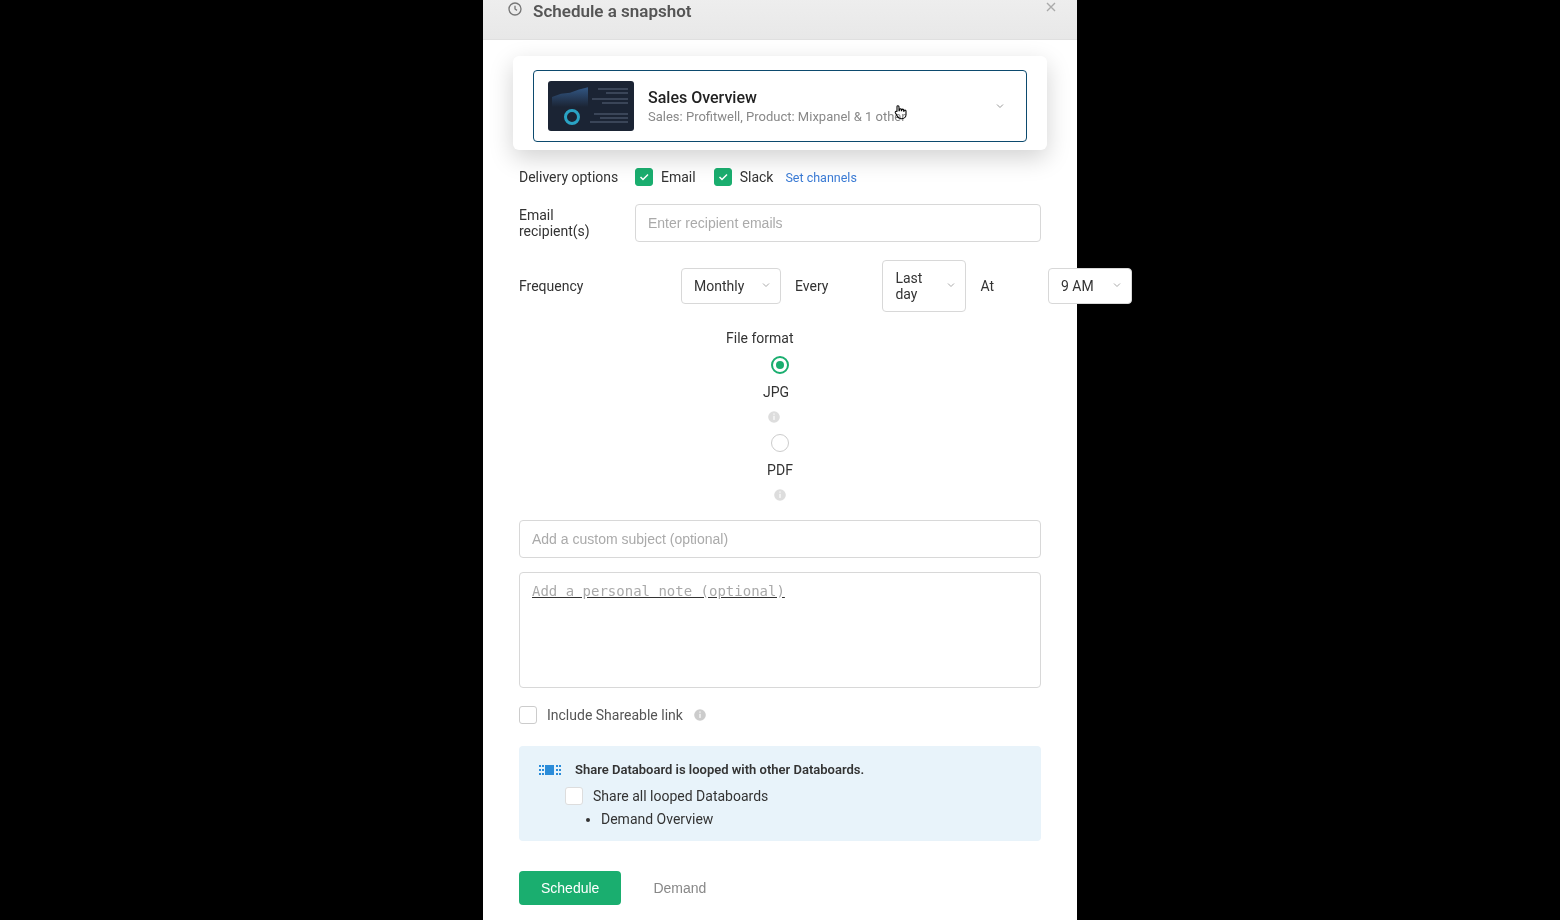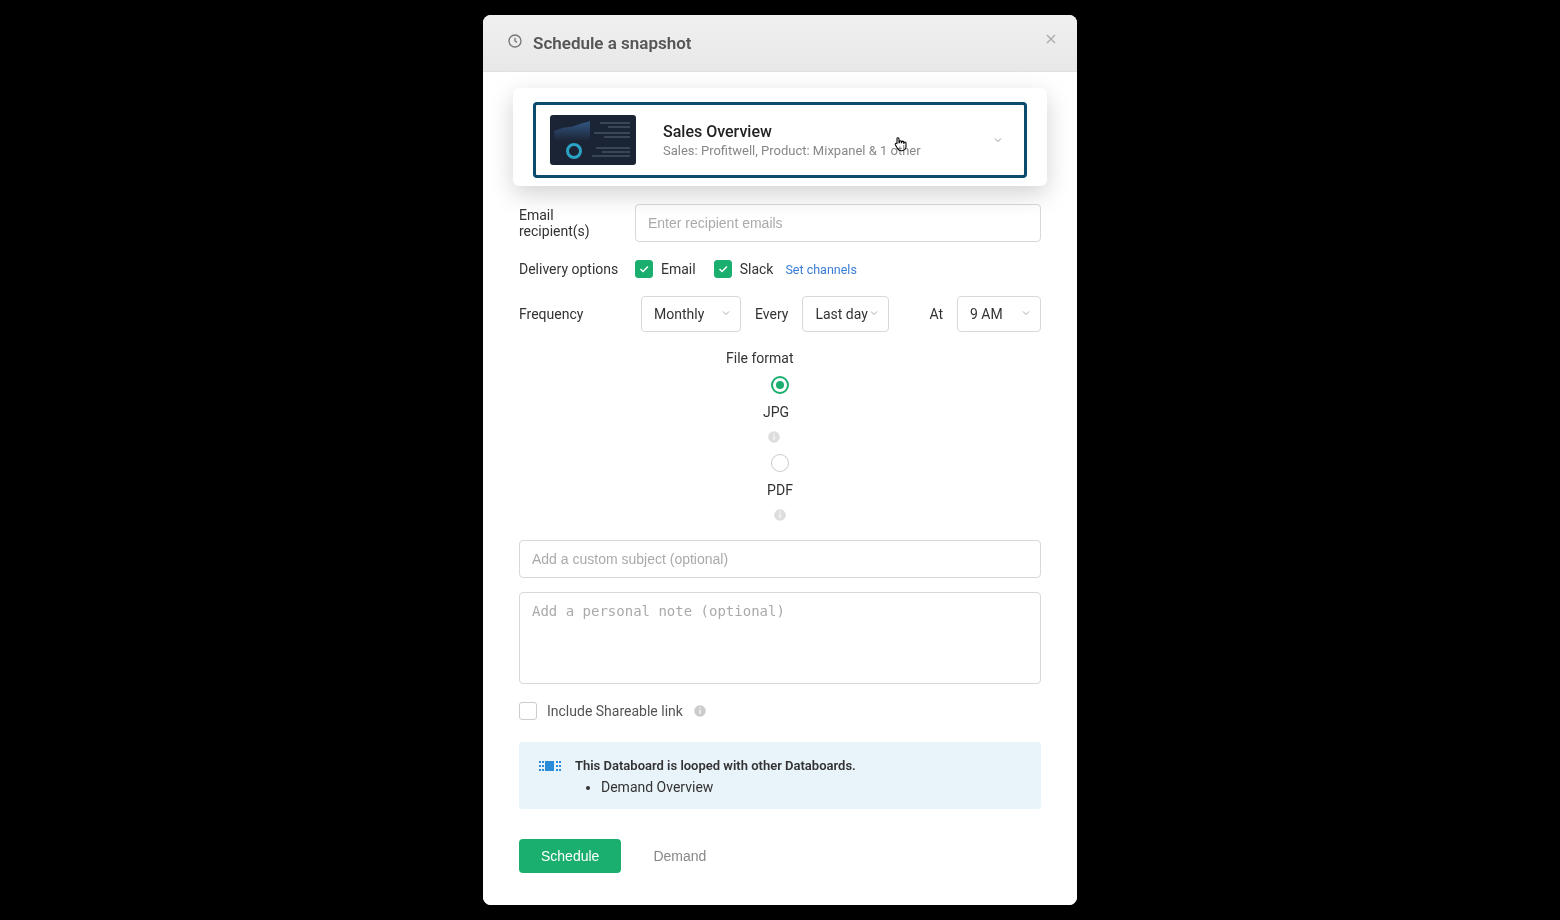--- a/index.html
+++ b/index.html
@@ -54,26 +54,26 @@
   
   .floating-card {
     position:relative;
     margin:-4px -6px 18px;
     background:#fff;
     border-radius:6px;
     box-shadow:0 8px 25px rgba(0,0,0,.18);
     padding:14px 20px 8px;
   }
   .db-select {
-    border:3px solid #0c4a6e;
+    border:1px solid #0c4a6e;
     border-radius:4px;
     padding:10px 14px;
     display:flex;
     align-items:center;
-    gap:27px;
+    gap:14px;
     cursor:pointer;
     position:relative;
   }
   .thumb {
     width:86px; height:50px;
     border-radius:3px;
     background:#1b2434;
     position:relative;
     overflow:hidden;
     flex-shrink:0;
@@ -149,33 +149,34 @@
 
   .text-input{
     width:100%;
     border:1px solid #d8d8d8;
     border-radius:4px;
     padding:10px 12px;
     font-size:14px;
     color:#333;
   }
   .text-input::placeholder{color:#aaa;}
-  textarea.text-input{resize:none; height:92px;}
+  textarea.text-input{resize:none; height:116px;text-decoration:underline;}
 
   .select {
     border:1px solid #d8d8d8;
     border-radius:4px;
     padding:9px 20px 9px 12px;
     font-size:14px;
     color:#333;
     position:relative;
     cursor:pointer;
     background:#fff;
     min-width:84px;
     display:inline-block;
+    margin-left:40px;
   }
   .select .chev{
     position:absolute; right:8px; top:50%; transform:translateY(-50%);
     color:#aaa;
   }
   .freq-row{gap:14px;}
   .freq-row .sub-lbl{font-size:14px; color:#333;}
 
   .radio{
     width:18px; height:18px; border-radius:50%;
@@ -276,39 +277,39 @@
         </span>
       </div>
       <span class="cursor">
         <svg viewBox="0 0 24 24" fill="none" stroke="currentColor" stroke-width="1.6">
           <path d="M9 2.5c.8 0 1.5.7 1.5 1.5v6h.5V8.5a1.5 1.5 0 013 0V10h.5V9.2a1.5 1.5 0 013 0V11h.5v-.5a1.5 1.5 0 013 0V16c0 3-2.5 6-6.5 6s-6-2.5-7-4.5L5 13c-.5-1 .3-2 1.3-2 .7 0 1 .3 1.2.7V4c0-.8.7-1.5 1.5-1.5z"></path>
         </svg>
       </span>
     </div>
 
     <div class="form-row">
-      <div class="lbl">Email recipient(s)</div>
-      <input class="text-input" placeholder="Enter recipient emails" style="">
-    </div>
-
-    <div class="form-row">
       <div class="lbl">Delivery options</div>
       <span class="check on">
         <svg viewBox="0 0 24 24" fill="none" stroke-width="3">
             <path d="M5 12l5 5L20 7"></path>
           </svg>
       </span>
       <span class="opt-label">Email</span>
       <span class="check on">
         <svg viewBox="0 0 24 24" fill="none" stroke-width="3">
             <path d="M5 12l5 5L20 7"></path>
           </svg>
       </span>
       <span class="opt-label">Slack</span>
       <span class="link">Set channels</span>
+    </div>
+
+    <div class="form-row">
+      <div class="lbl">Email recipient(s)</div>
+      <input class="text-input" placeholder="Enter recipient emails" style="">
     </div>
 
     <div class="form-row freq-row">
       <div class="lbl">Frequency</div>
       <div class="select" style="min-width:100px;">
         <span>Monthly</span>
         <span class="chev"><svg viewBox="0 0 24 24" fill="none" stroke="currentColor" stroke-width="2">
               <path d="M6 9l6 6 6-6"></path>
             </svg></span>
       </div>
@@ -371,21 +372,25 @@
 
     <div class="loop-box">
       <div class="loop-head">
         <span class="loop-ic">
           <span class="d d1"></span>
             <span class="d d2"></span>
           <span class="sq s1"></span>
           <span class="d d3"></span>
             <span class="d d4"></span>
         </span>
-        <span class="htext">This Databoard is looped with other Databoards.</span>
+        <span class="htext">Share Databoard is looped with other Databoards.</span>
+      </div>
+      <div class="loop-share">
+        <span class="check" style="background:#fff;border-color:#ddd;"></span>
+        <span class="ltext">Share all looped Databoards</span>
       </div>
       <ul class="loop-list">
         <li>Demand Overview</li>
       </ul>
     </div>
 
     <div class="actions">
       <button class="btn-primary">Schedule</button>
       <button class="btn-link">Demand</button>
     </div>

